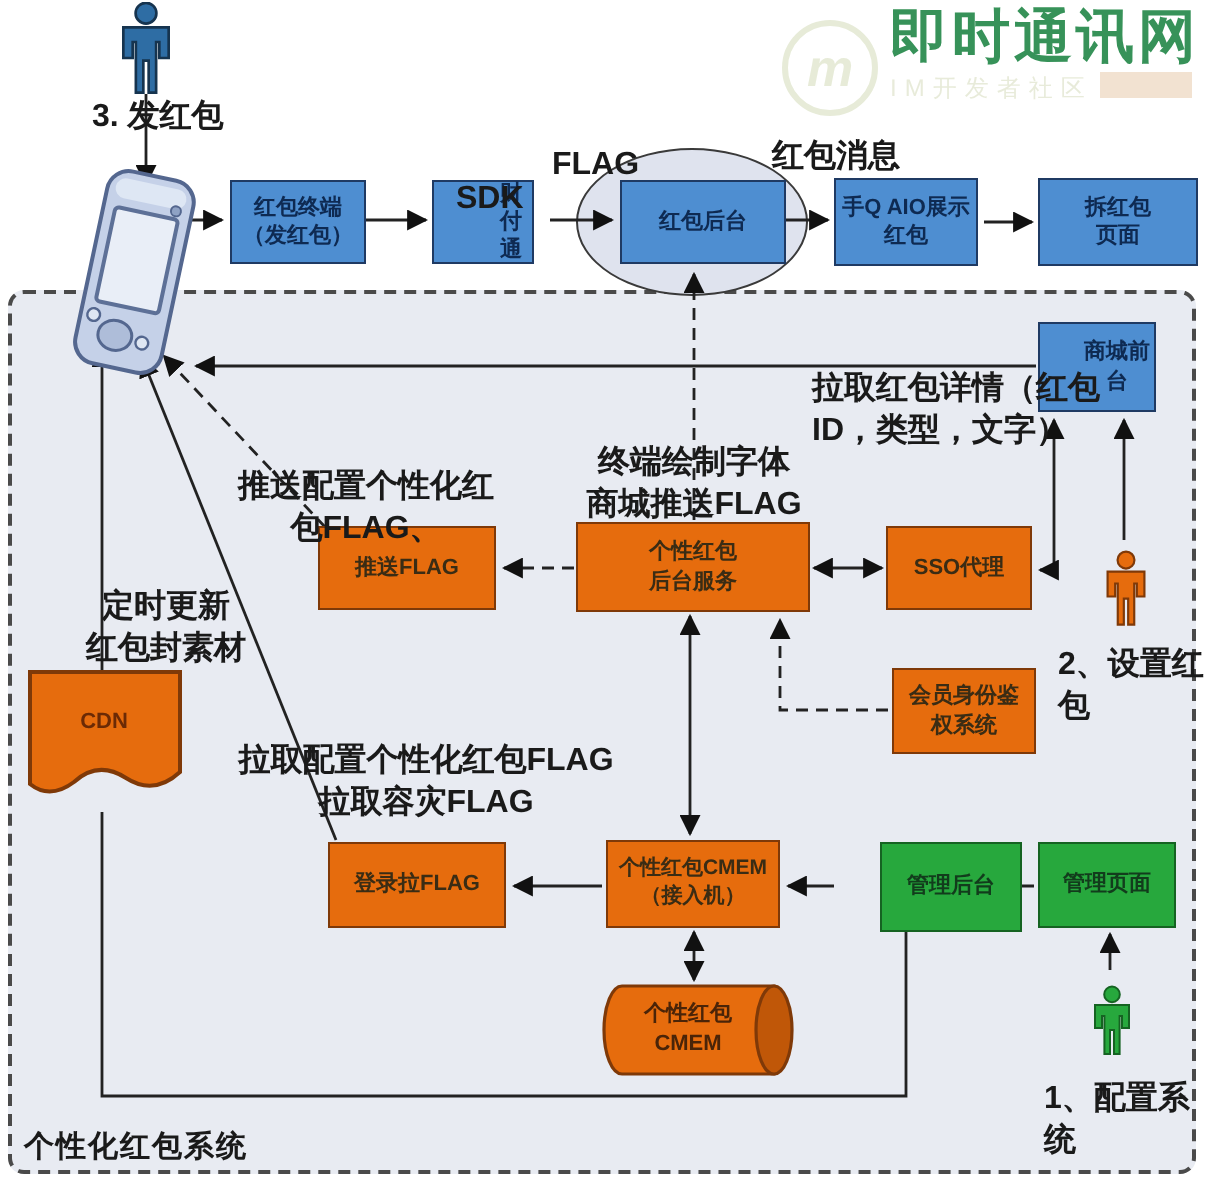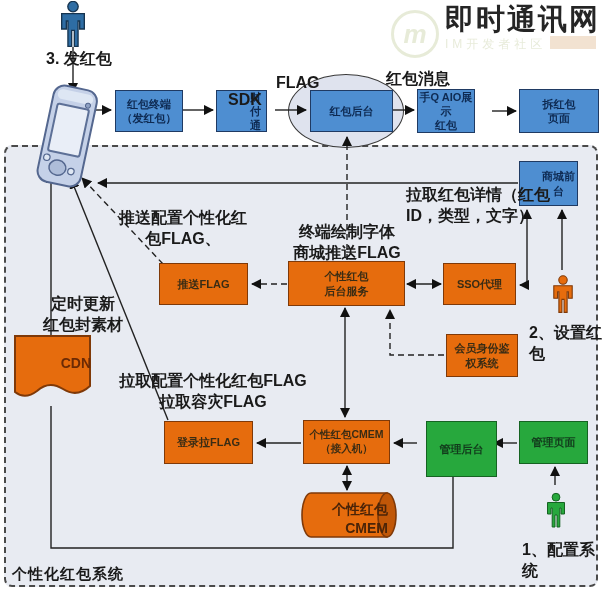--- a/index.html
+++ b/index.html
@@ -18,31 +18,31 @@
   .blue{background:#4e8ed1;border:1.4px solid #1f3a63;color:#0e2a52;}
   .orange{background:#e66c0d;border:1.4px solid #7f3908;color:#3a2c14;}
   .green{background:#27a83d;border:1.4px solid #156322;color:#123c1c;}
   
   .lbl{position:absolute;font-size:16px;color:#1a1a1a;font-weight:bold;white-space:pre-line;
        line-height:1.3;z-index:4;}
   .lbl.center{transform:translateX(-50%);text-align:center;}
   .big{font-size:15px;letter-spacing:1px;}
   
   .shape{position:absolute;z-index:4;}
-  .shape-label{position:absolute;z-index:5;font-size:14px;font-weight:bold;color:#6b2a05;
-               text-align:right;white-space:pre-line;line-height:1.35;}
+  .shape-label{position:absolute;z-index:5;font-size:11px;font-weight:bold;color:#6b2a05;
+               text-align:center;white-space:pre-line;line-height:1.35;}
   .person{position:absolute;z-index:5;}
   .phone{position:absolute;z-index:5;}
   
   .wm{position:absolute;right:6px;top:4px;z-index:2;display:flex;align-items:flex-start;opacity:.85;}
   .wm-circle{width:42px;height:42px;border:3px solid #e3e8d2;border-radius:50%;margin-top:6px;
              display:flex;align-items:center;justify-content:center;
              font-style:italic;font-weight:bold;font-size:26px;color:#e3e8d2;}
   .wm-text{margin-left:6px;}
-  .wm-title{font-size:29px;font-weight:bold;color:#000000;letter-spacing:2px;line-height:1.1;}
+  .wm-title{font-size:29px;font-weight:bold;color:#15803d;letter-spacing:2px;line-height:1.1;}
   .wm-sub{display:flex;font-size:12px;color:#e4e8d4;letter-spacing:4px;}
   .wm-badge{display:inline-block;width:46px;height:13px;background:#f0ddc9;margin-left:4px;}
 </style>
 </head>
 <body>
 
 <div id="stage">
 
   <div class="wm">
     <div class="wm-circle">m</div>
@@ -109,37 +109,37 @@
       <line x1="347" y1="466" x2="347" y2="490" marker-start="url(#ah)" marker-end="url(#ah)"></line>
 
       <line x1="555" y1="485" x2="555" y2="467" marker-end="url(#ah)"></line>
     </g>
   </svg>
 
   <div class="node blue" style="left:115px;top:90px;width:68px;height:42px;">红包终端
 （发红包）</div>
   <div class="node blue" style="left:216px;top:90px;width:51px;height:42px;padding-left:28px;">财付通</div>
   <div class="node blue" style="left:310px;top:90px;width:83px;height:42px;">红包后台</div>
-  <div class="node blue" style="left:417px;top:89px;width:58px;height:44px;">手Q AIO展示
+  <div class="node blue" style="left:417px;top:89px;width:72px;height:44px;">手Q AIO展示
 红包</div>
   <div class="node blue" style="left:519px;top:89px;width:80px;height:44px;">拆红包
 页面</div>
   <div class="node blue" style="left:519px;top:161px;width:59px;height:45px;padding-left:20px;">商城前台</div>
 
   <div class="node orange" style="left:159px;top:263px;width:89px;height:42px;">推送FLAG</div>
   <div class="node orange" style="left:288px;top:261px;width:117px;height:45px;">个性红包
 后台服务</div>
   <div class="node orange" style="left:443px;top:263px;width:73px;height:42px;">SSO代理</div>
   <div class="node orange" style="left:446px;top:334px;width:72px;height:43px;">会员身份鉴
 权系统</div>
   <div class="node orange" style="left:164px;top:421px;width:89px;height:43px;">登录拉FLAG</div>
   <div class="node orange" style="left:303px;top:420px;width:87px;height:44px;font-size:10.5px;">个性红包CMEM
 （接入机）</div>
 
-  <div class="node green" style="left:426px;top:421px;width:71px;height:56px;">管理后台</div>
+  <div class="node green" style="left:440px;top:421px;width:71px;height:45px;">管理后台</div>
   <div class="node green" style="left:519px;top:421px;width:69px;height:43px;">管理页面</div>
 
   <svg class="shape" style="left:13px;top:334px;" width="80" height="74">
     <path d="M2,2 H77 V52 Q64,64 50,55 Q36,46 24,57 Q12,66 2,58 Z" fill="#e66c0d" stroke="#7f3908" stroke-width="2"></path>
   </svg>
   <div class="shape-label" style="left:13px;top:354px;width:78px;">CDN</div>
 
   <svg class="shape" style="left:300px;top:491px;" width="100" height="48">
     <path d="M11,2 H87 V46 H11 A9,22 0 0 1 11,2 Z" fill="#e66c0d" stroke="#7f3908" stroke-width="1.6"></path>
     <ellipse cx="87" cy="24" rx="9" ry="22" fill="#c05708" stroke="#7f3908" stroke-width="1.6"></ellipse>
@@ -176,20 +176,20 @@
   <div class="lbl" style="left:529px;top:323px;">2、设置红包</div>
   <div class="lbl" style="left:522px;top:540px;">1、配置系统</div>
 
   <div class="lbl" style="left:188px;top:90px;margin-left:40px;">SDK</div>
   <div class="lbl" style="left:276px;top:73px;">FLAG</div>
   <div class="lbl" style="left:386px;top:69px;">红包消息</div>
   <div class="lbl" style="left:406px;top:185px;text-align:left;">拉取红包详情（红包
 ID，类型，文字）</div>
   <div class="lbl center" style="left:347px;top:222px;">终端绘制字体
 商城推送FLAG</div>
-  <div class="lbl center" style="left:183px;top:208px;">推送配置个性化红
+  <div class="lbl center" style="left:183px;top:234px;">推送配置个性化红
 包FLAG、</div>
   <div class="lbl center" style="left:83px;top:294px;">定时更新
 红包封素材</div>
   <div class="lbl center" style="left:213px;top:371px;">拉取配置个性化红包FLAG
 拉取容灾FLAG</div>
 
 </div>
 
 </body></html>

